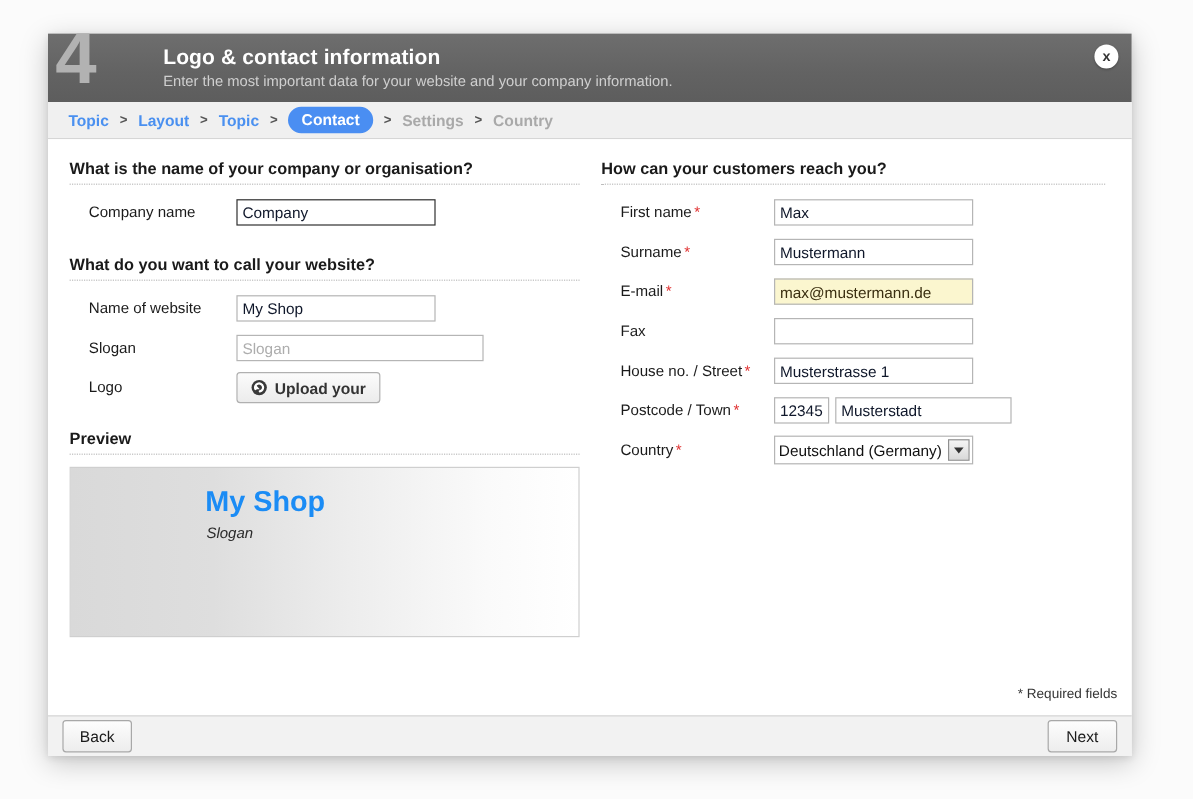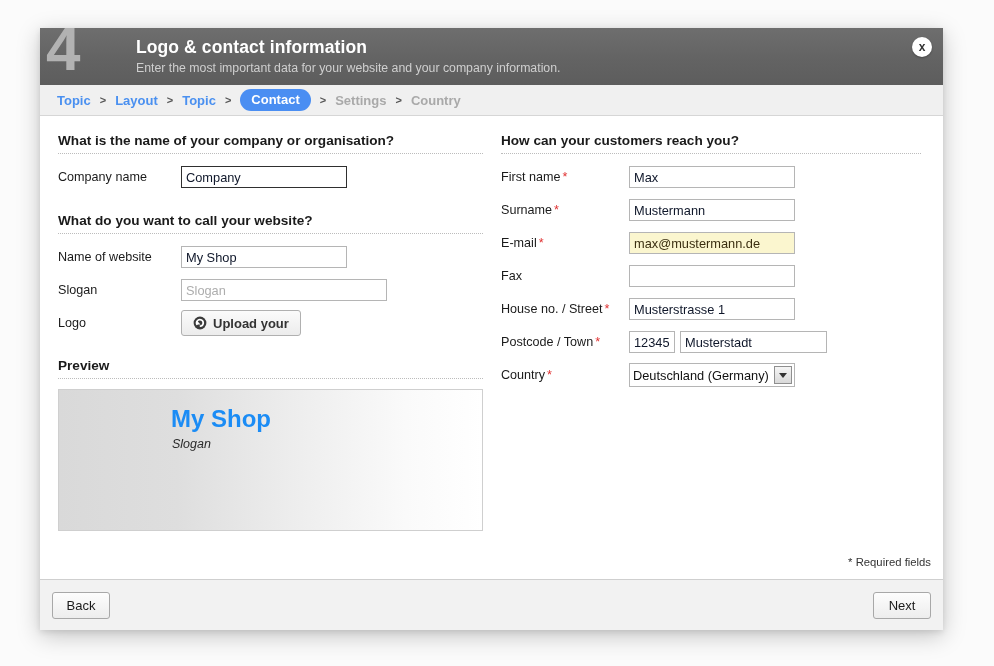--- a/index.html
+++ b/index.html
@@ -158,20 +158,21 @@
     align-items: center;
     margin-bottom: 7px;
     min-height: 26px;
   }
   .f-label {
     font-size: 12.6px;
     color: #1a1a1a;
     width: 123px;
     flex: 0 0 123px;
     line-height: 16px;
+    margin-left: 16px;
   }
   .col-right .f-label {
     width: 128px;
     flex: 0 0 128px;
   }
   .req {
     color: #e03232;
     font-size: 12.6px;
     margin-left: 2px;
   }
@@ -296,21 +297,21 @@
     position: absolute;
     right: 12px;
     bottom: 11px;
     font-size: 11.3px;
     color: #333333;
   }
 
   
   .footer {
     flex: 0 0 auto;
-    height: 51px;
+    height: 34px;
     background: #f2f2f2;
     border-top: 1px solid #cfcfcf;
     display: flex;
     align-items: center;
     justify-content: space-between;
     padding: 0 12px;
     box-sizing: border-box;
   }
   .nav-btn {
     min-width: 58px;

